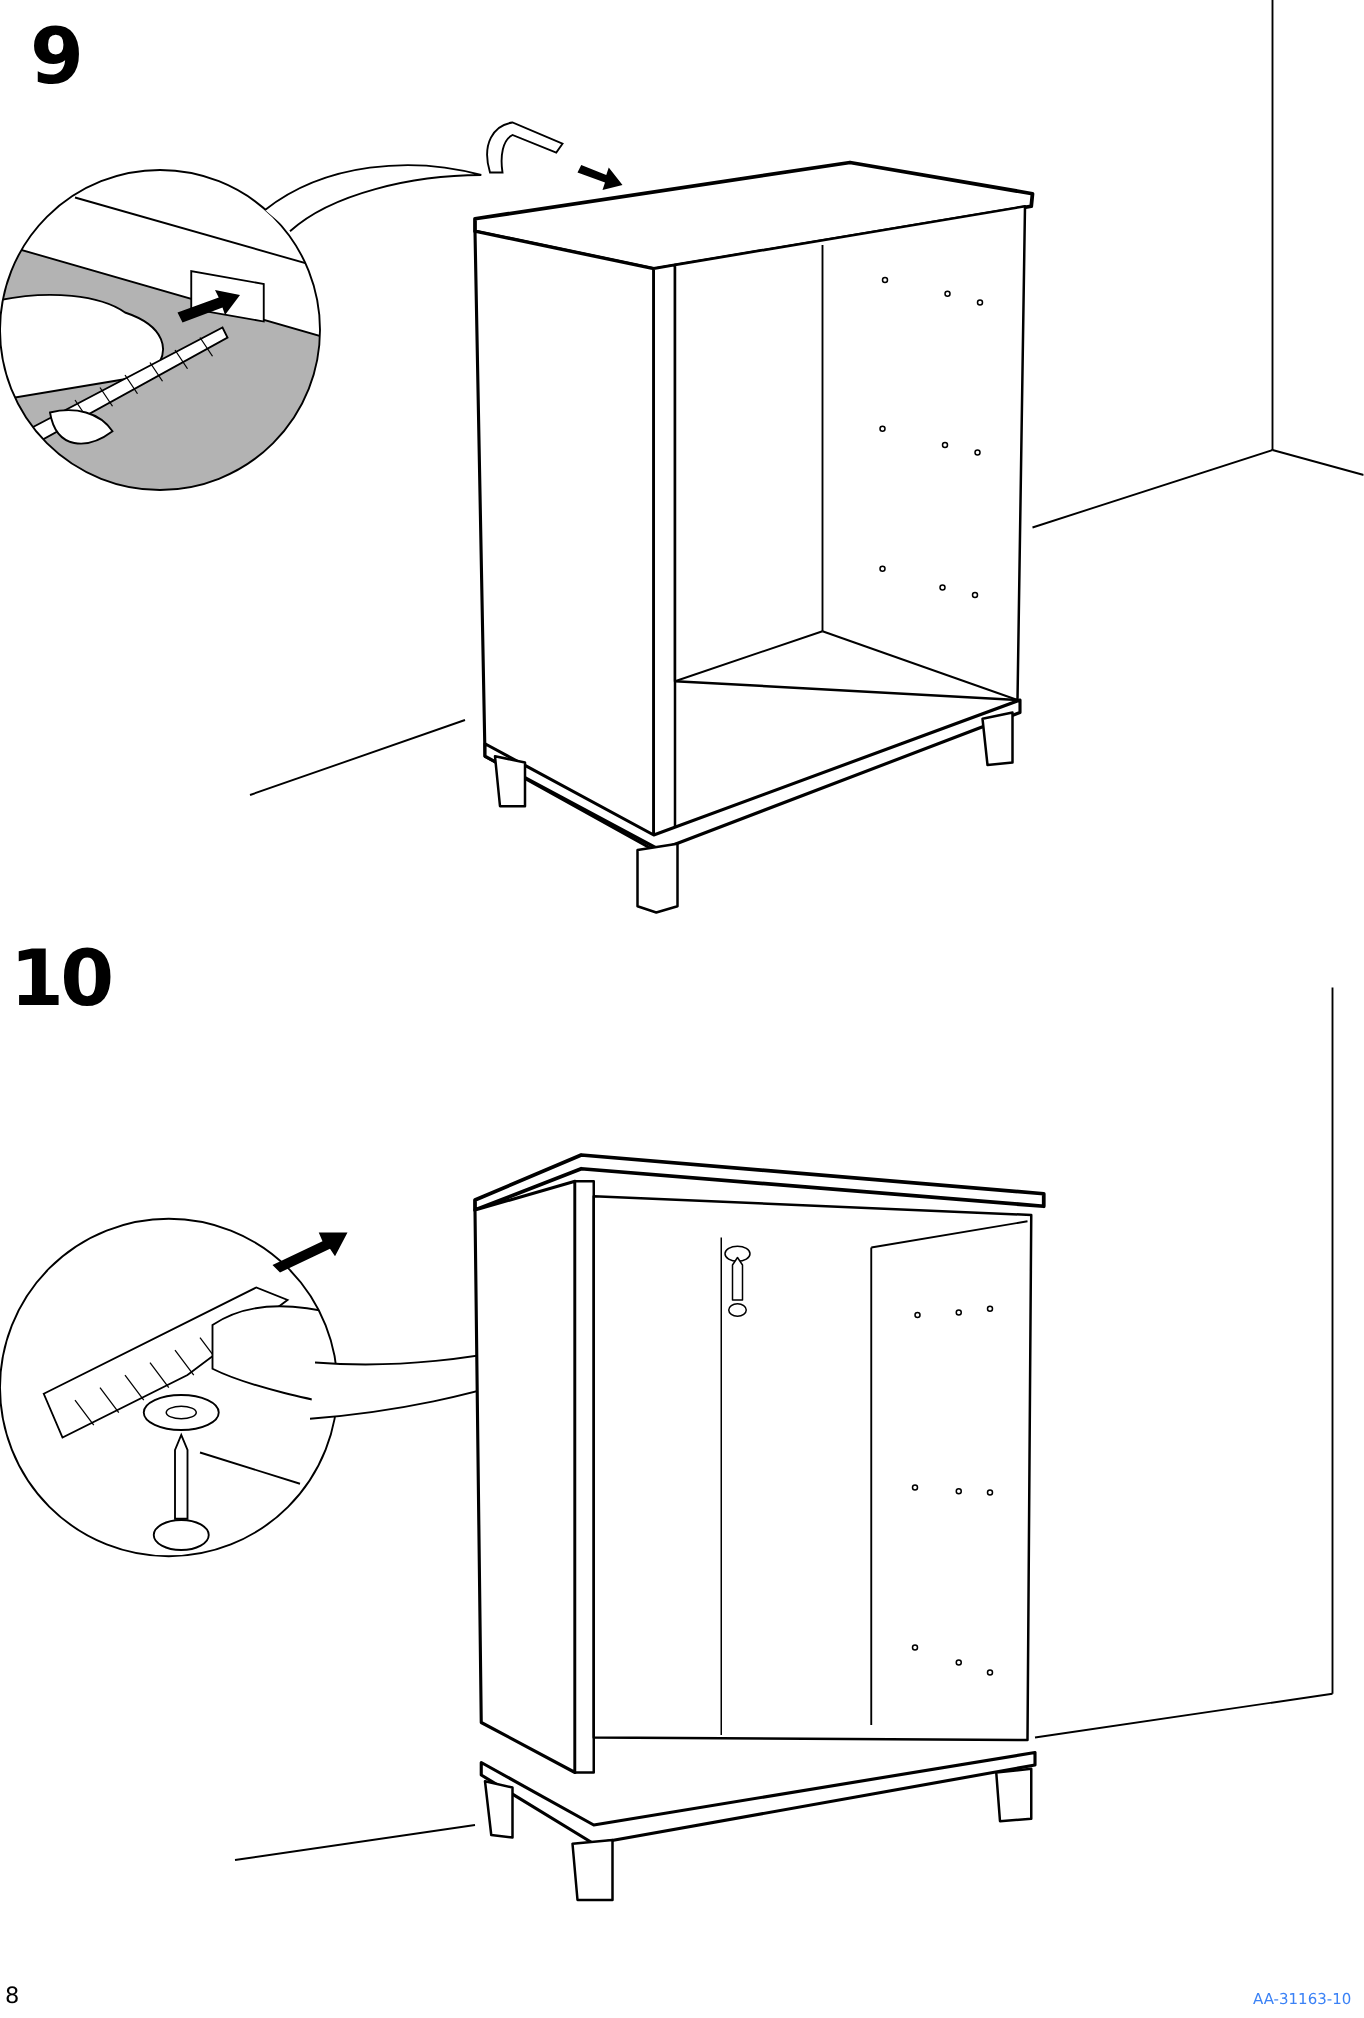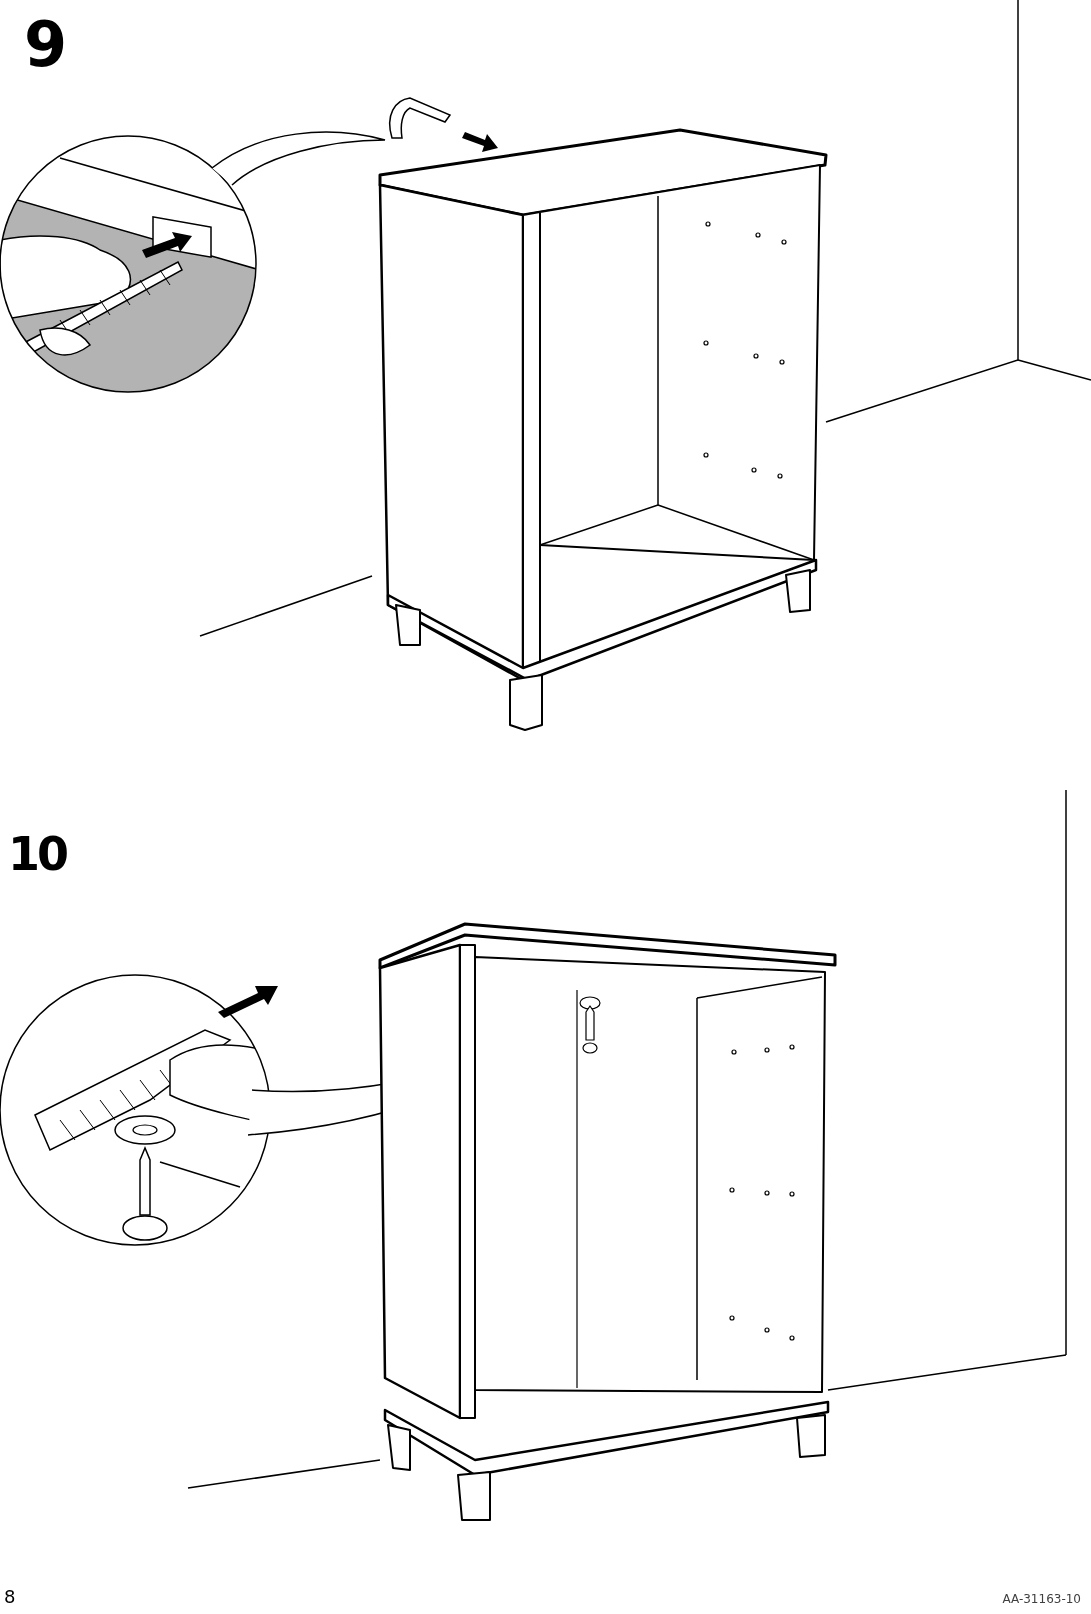--- a/index.html
+++ b/index.html
@@ -1,24 +1,24 @@
 <!DOCTYPE html>
 <html><head>
   <meta charset="utf-8">
   <style>
     html, body { margin: 0; padding: 0; background: #ffffff; }
     body { width: 1091px; height: 1614px; position: relative; overflow: hidden; font-family: "DejaVu Sans", sans-serif; }
     .step-number { position: absolute; font-family: "DejaVu Sans", sans-serif; font-weight: bold; color: #000; line-height: 1; letter-spacing: -3px; }
     #step9-num { left: 24px; top: 14px; font-size: 62px; }
-    #step10-num { left: 8px; top: 831px; font-size: 46px; }
+    #step10-num { left: 8px; top: 752px; font-size: 62px; }
     .illustration { position: absolute; left: 0; }
     #step9-ill { top: 0; width: 1091px; height: 760px; }
     #step10-ill { top: 760px; width: 1091px; height: 800px; }
     .page-number { position: absolute; left: 4px; top: 1586px; font-size: 18px; color: #000; }
-    .doc-code { position: absolute; right: 10px; top: 1592px; font-size: 12px; color: #404040; }
+    .doc-code { position: absolute; right: 10px; top: 1592px; font-size: 12px; color: #3b82f6; }
   </style>
 </head>
 <body>
 
 <div>
   <div id="step9-num" class="step-number">9</div>
   <svg id="step9-ill" class="illustration" viewBox="0 0 1091 760" xmlns="http://www.w3.org/2000/svg">
 
     <g stroke="#000" stroke-width="1.5" fill="none">
       <line x1="1018" y1="0" x2="1018" y2="360"></line>

